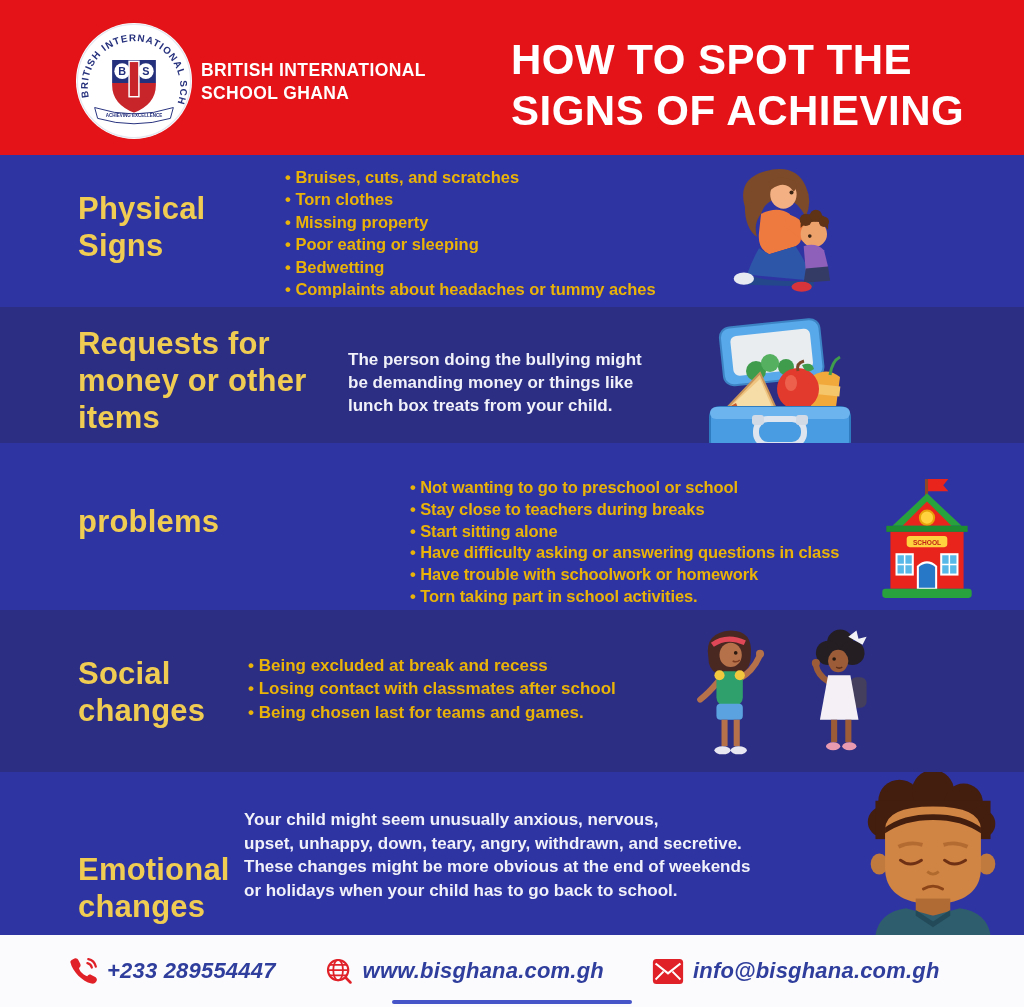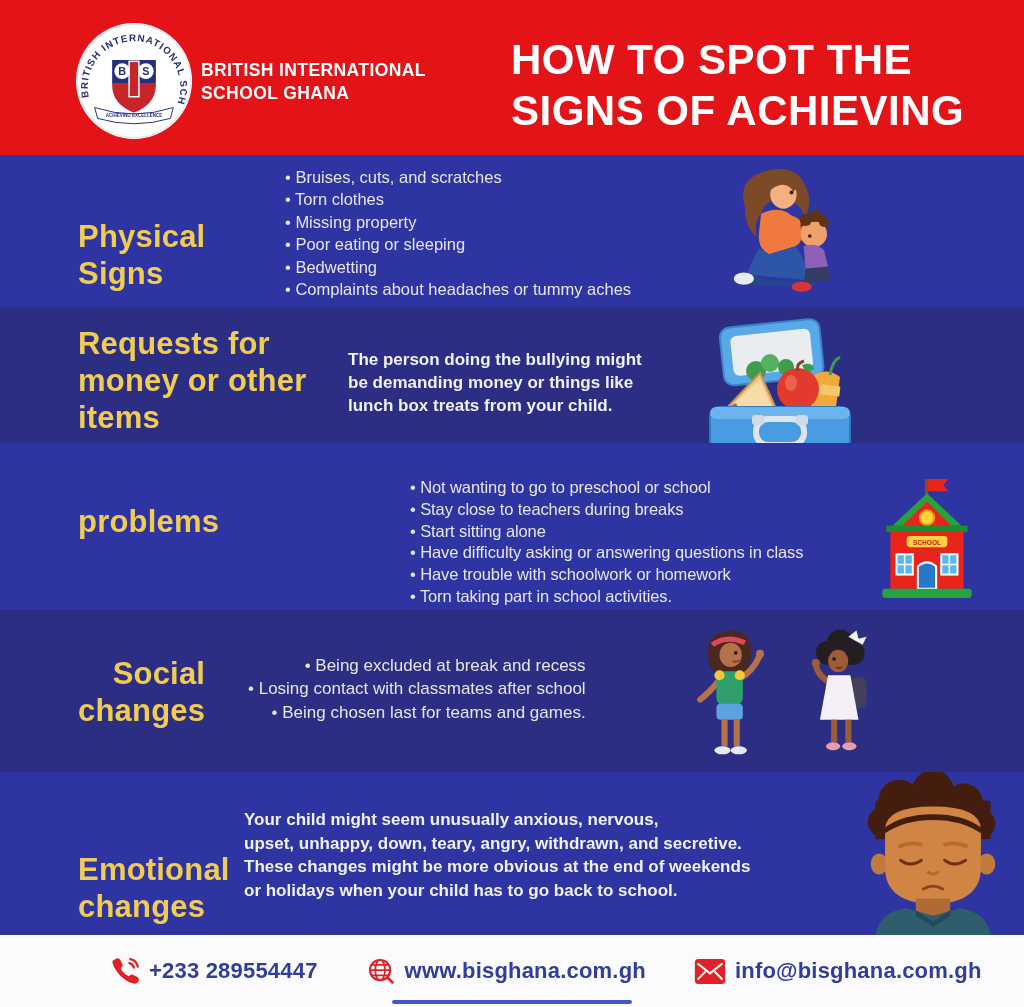--- a/index.html
+++ b/index.html
@@ -10,45 +10,45 @@
   
   #header{position:absolute;left:0;top:0;width:1024px;height:155px;background:#e31318;border-bottom:3px solid #b01020;}
   #logo{position:absolute;left:75px;top:22px;width:118px;height:118px;}
   #orgname{position:absolute;left:201px;top:59px;color:#fff;font-weight:bold;font-size:17.5px;line-height:23px;letter-spacing:.4px;}
   #maintitle{position:absolute;left:511px;top:34px;color:#fff;font-weight:bold;font-size:42px;line-height:51px;letter-spacing:.5px;}
   
   .section{position:absolute;left:0;width:1024px;overflow:hidden;}
   #sec1{top:155px;height:152px;background:#2f34a3;}
   #sec2{top:307px;height:136px;background:#2c2e84;}
   #sec3{top:467px;height:143px;background:#2f34a3;}
-  #sec4{top:610px;height:162px;background:#2c2e84;text-align:right;}
+  #sec4{top:610px;height:162px;background:#2c2e84;}
   #sec5{top:772px;height:163px;background:#2f34a3;}
   .sec-heading{position:absolute;color:#f0cd52;font-weight:bold;font-size:31px;line-height:37px;letter-spacing:.2px;}
-  #sec1 .sec-heading{left:78px;top:35px;margin-top:28px;}
+  #sec1 .sec-heading{left:78px;top:35px;}
   #sec2 .sec-heading{left:78px;top:18px;}
   #sec3 .sec-heading{left:78px;top:36px;}
   #sec4 .sec-heading{left:78px;top:45px;}
   #sec5 .sec-heading{left:78px;top:43px;margin-top:36px;}
-  .bullets{position:absolute;color:#e5e5e5;font-weight:normal;}
+  .bullets{position:absolute;color:#eab308;font-weight:bold;}
   #sec1 .bullets{left:285px;top:11px;font-size:16.5px;line-height:22.4px;}
   #sec3 .bullets{left:410px;top:10px;font-size:16.5px;line-height:21.8px;letter-spacing:-0.1px;}
   #sec4 .bullets{left:248px;top:44px;font-size:17px;line-height:23.4px;}
   .bullet::before{content:"• ";}
   .para{position:absolute;color:#f0f1f9;font-weight:bold;}
   #sec2 .para{left:348px;top:41px;font-size:17px;line-height:23px;}
   #sec5 .para{left:244px;top:36px;font-size:17px;line-height:23.6px;}
   .illus{position:absolute;}
   #sec1 .illus{left:716px;top:6px;width:148px;height:142px;}
   #sec2 .illus{left:694px;top:8px;width:170px;height:142px;}
   #sec3 .illus{left:872px;top:8px;width:110px;height:128px;}
   #sec4 .illus{left:686px;top:12px;width:208px;height:145px;}
   #sec5 .illus{left:843px;top:0;width:180px;height:163px;}
   
   #footer{position:absolute;left:0;top:935px;width:1024px;height:72px;background:#fbfbfd;
-    display:flex;align-items:center;padding-left:110px;box-sizing:border-box;gap:48px;}
+    display:flex;align-items:center;padding-left:68px;box-sizing:border-box;gap:48px;font-style:italic;}
   .contact{display:flex;align-items:center;gap:9px;color:#2f3e9c;font-weight:bold;font-size:22px;letter-spacing:.2px;}
   .contact svg{display:block;}
   #bottom-bar{position:absolute;left:392px;top:1000px;width:240px;height:4px;border-radius:2px;background:#4656c8;}
 </style>
 </head>
 <body>
 
 <div id="canvas">
 
   <div id="header">

